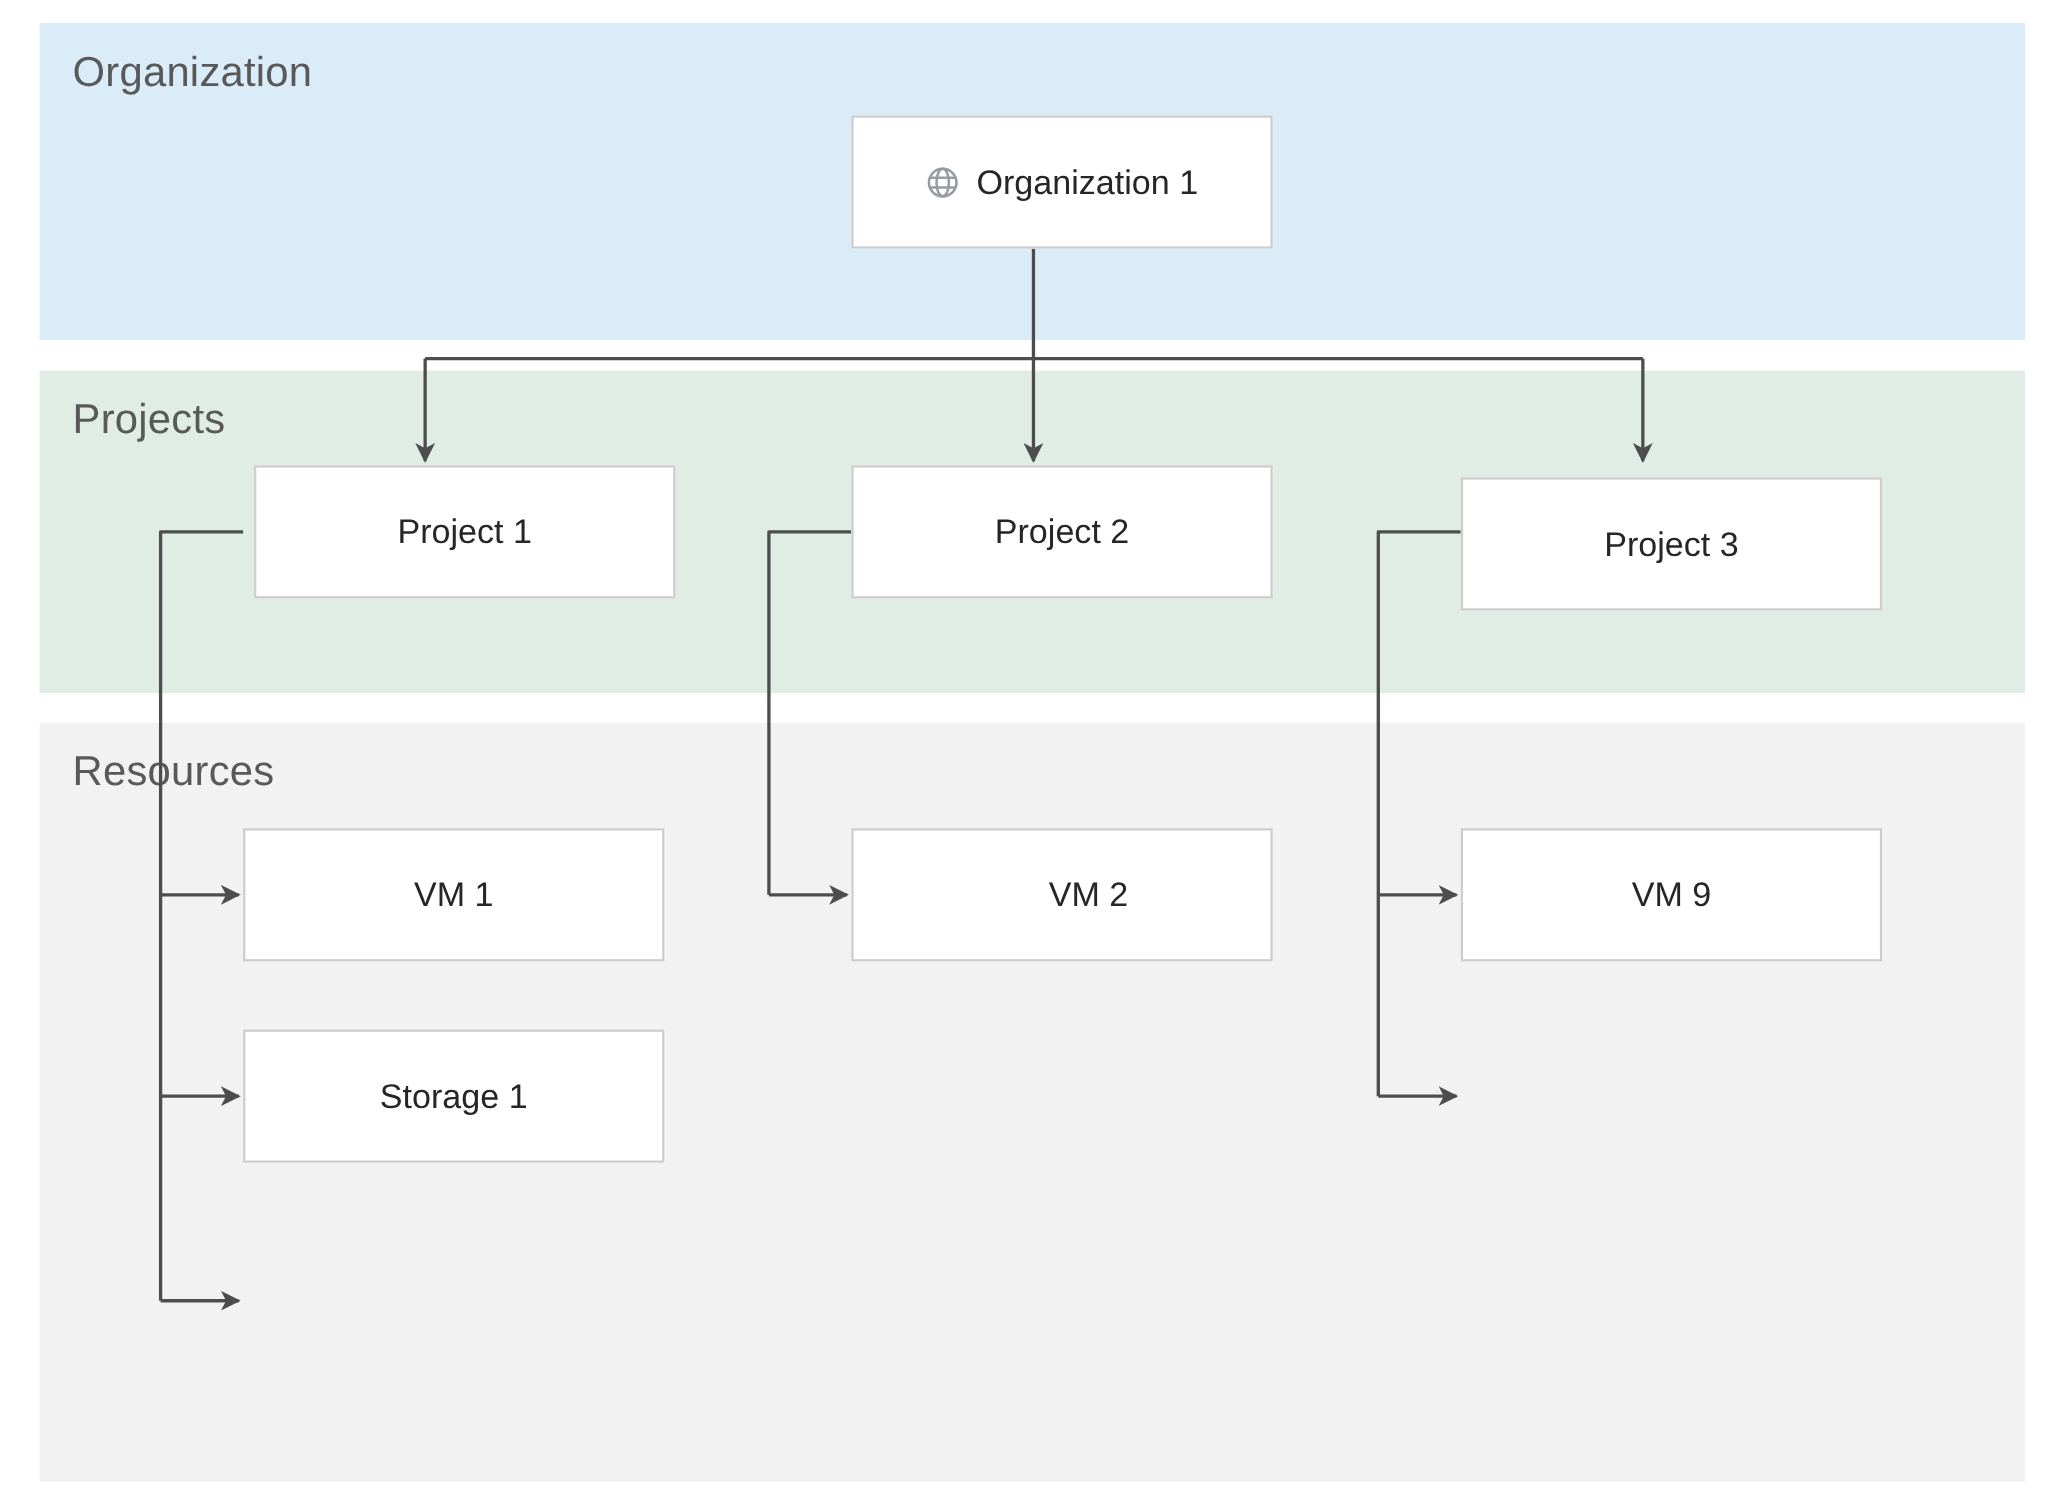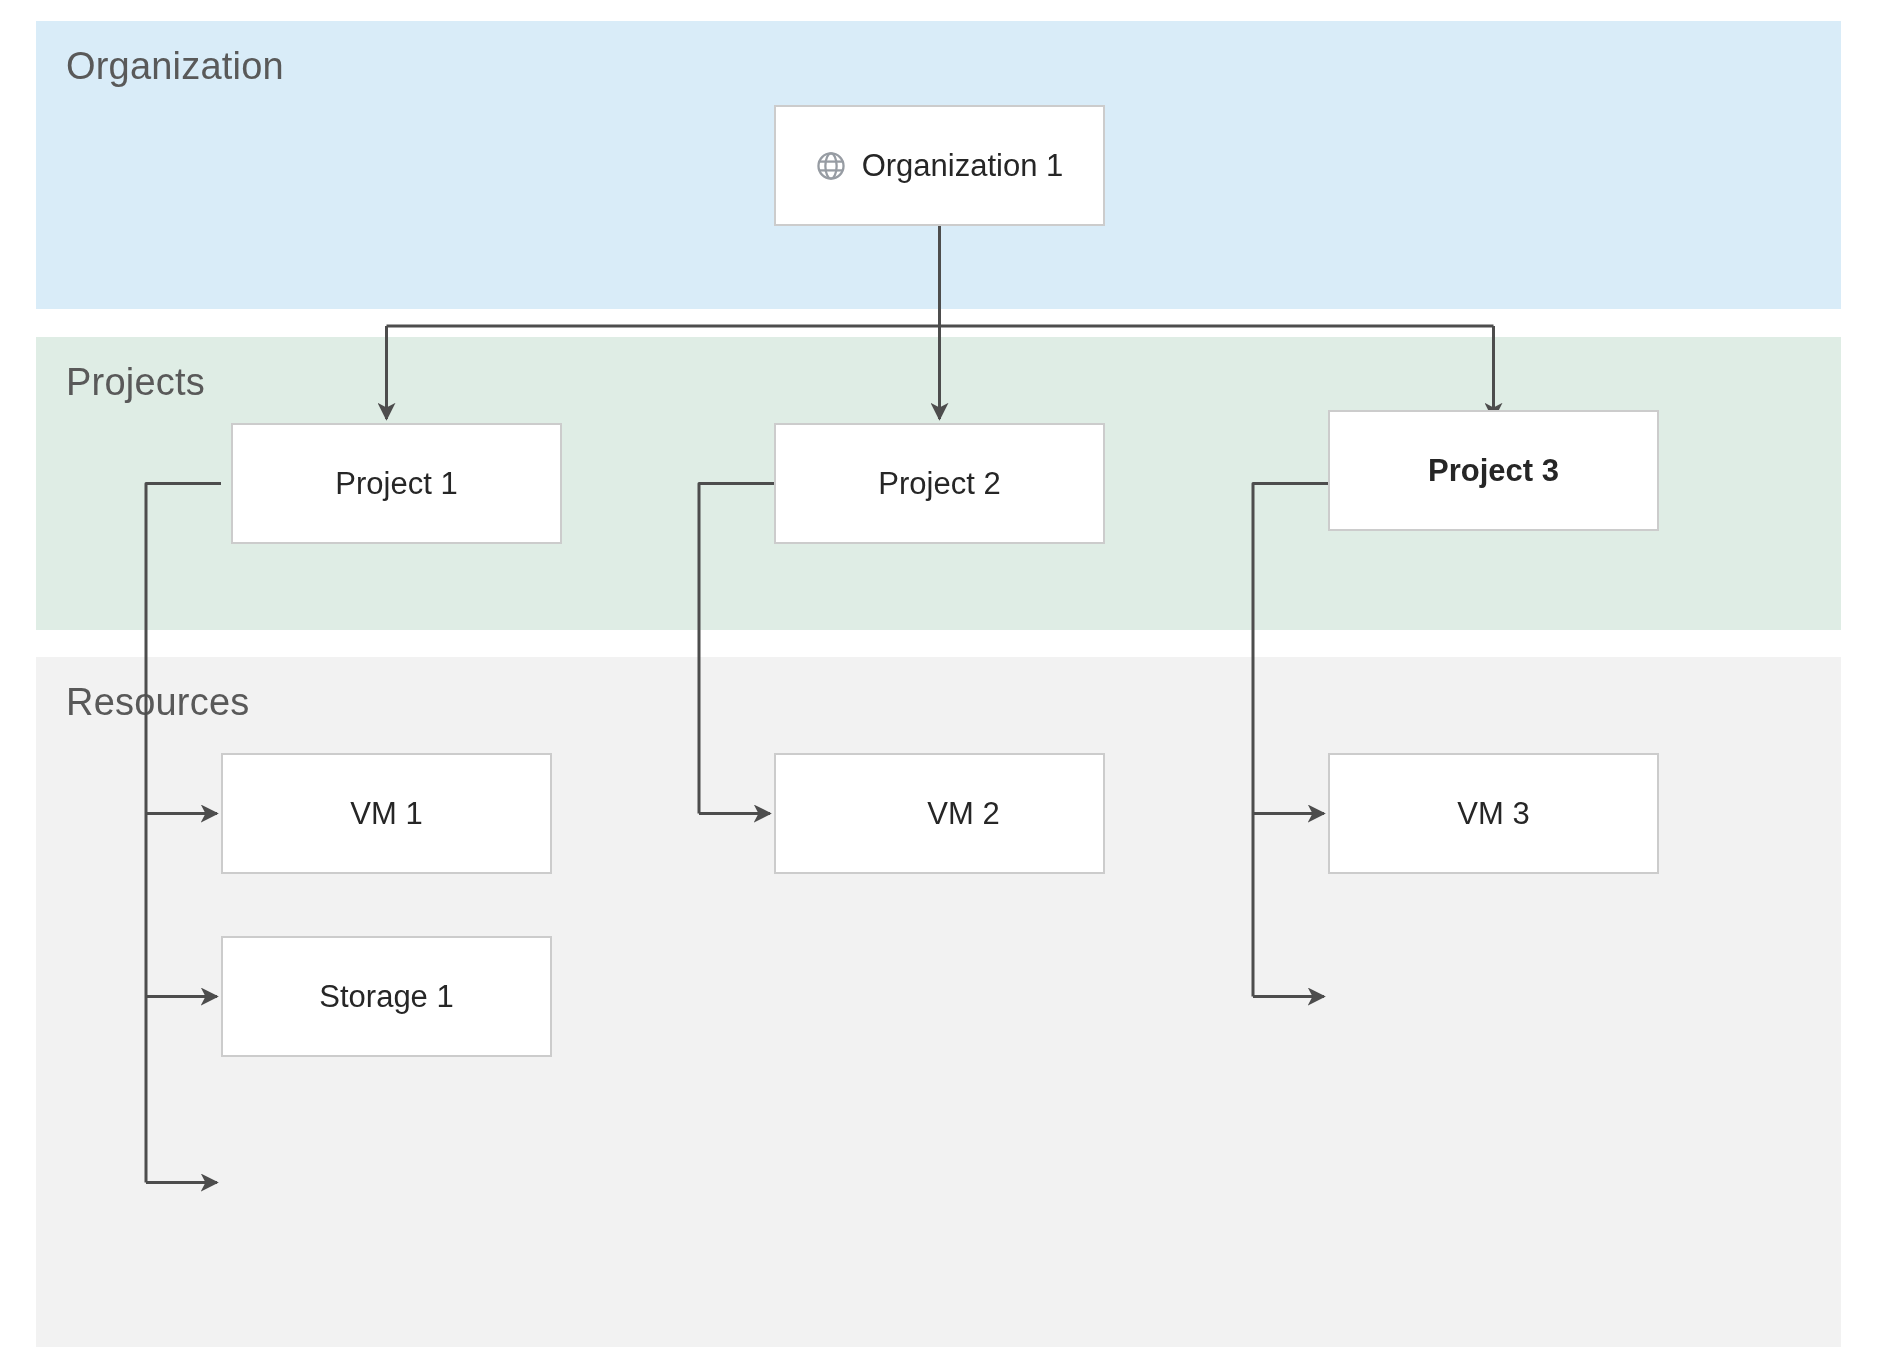--- a/index.html
+++ b/index.html
@@ -33,21 +33,21 @@
     letter-spacing: 0.2px;
   }
   svg.edges {
     position: absolute;
     left: 0;
     top: 0;
     pointer-events: none;
   }
   .node {
     position: absolute;
-    width: 331px;
+    width: 383px;
     height: 121px;
     box-sizing: border-box;
     background: #ffffff;
     border: 2px solid #cccccc;
     display: flex;
     align-items: center;
     justify-content: center;
     gap: 16px;
     font-size: 31px;
     color: #262626;
@@ -56,21 +56,21 @@
   .node .globe {
     display: inline-flex;
     width: 30px;
     height: 30px;
     flex: 0 0 auto;
   }
   
   .n-org1     { left: 774px;  top: 105px; }
   .n-project1 { left: 231px;  top: 423px; }
   .n-project2 { left: 774px;  top: 423px; }
-  .n-project3 { left: 1328px; top: 410px; font-weight: bold; }
+  .n-project3 { left: 1328px; top: 434px; }
   .n-vm1      { left: 221px;  top: 753px; }
   .n-storage1 { left: 221px;  top: 936px; }
   .n-backup1  { left: 221px;  top: 1122px; }
   .n-vm2      { left: 774px;  top: 753px; padding-left: 48px; }
   .n-vm3      { left: 1328px; top: 753px; }
   .n-storage3 { left: 1328px; top: 936px; }
 </style>
 </head>
 <body>
 
@@ -143,16 +143,16 @@
   </div>
   <div class="node n-storage1">
     <span>Storage 1</span>
   </div>
 
   <div class="node n-vm2">
     <span>VM 2</span>
   </div>
 
   <div class="node n-vm3">
-    <span>VM 3</span>
+    <span>VM 9</span>
   </div>
 
 </div>
 
 </body></html>

